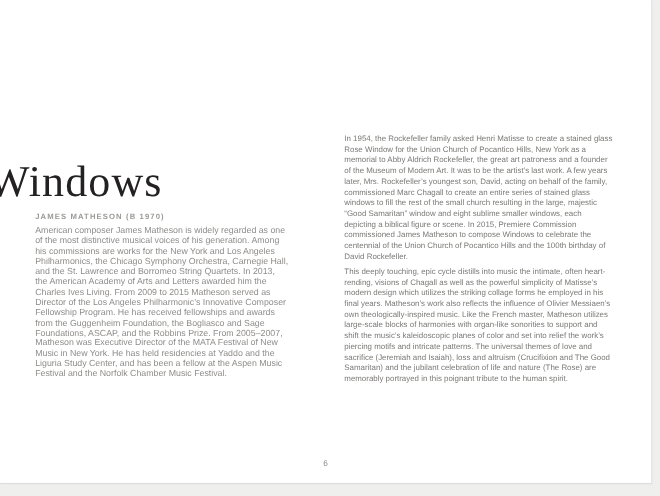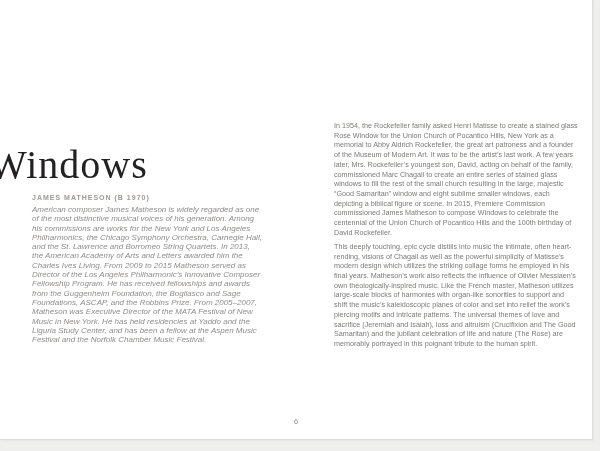--- a/index.html
+++ b/index.html
@@ -45,25 +45,24 @@
     white-space: nowrap;
   }
   .bio {
     position: absolute;
     left: 32px; top: 205px;
     width: 231px;
     margin: 0;
     font-size: 8px;
     line-height: 9.3px;
     color: #8f8d8b;
-    font-style: italic;
   }
   .note {
     position: absolute;
-    left: 334px; top: 121px;
+    left: 313px; top: 121px;
     width: 245px;
     color: #7b7a77;
     font-size: 7.2px;
     line-height: 9.7px;
   }
   .note p { margin: 0 0 4.5px 0; }
   .folio {
     position: absolute;
     left: 0; top: 417px;
     width: 592px;

